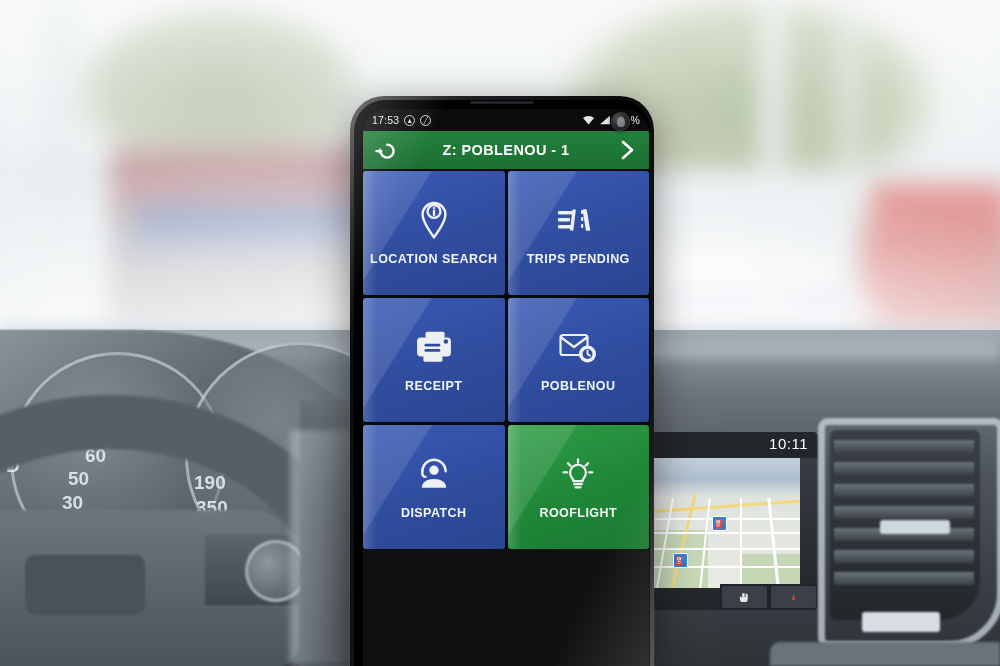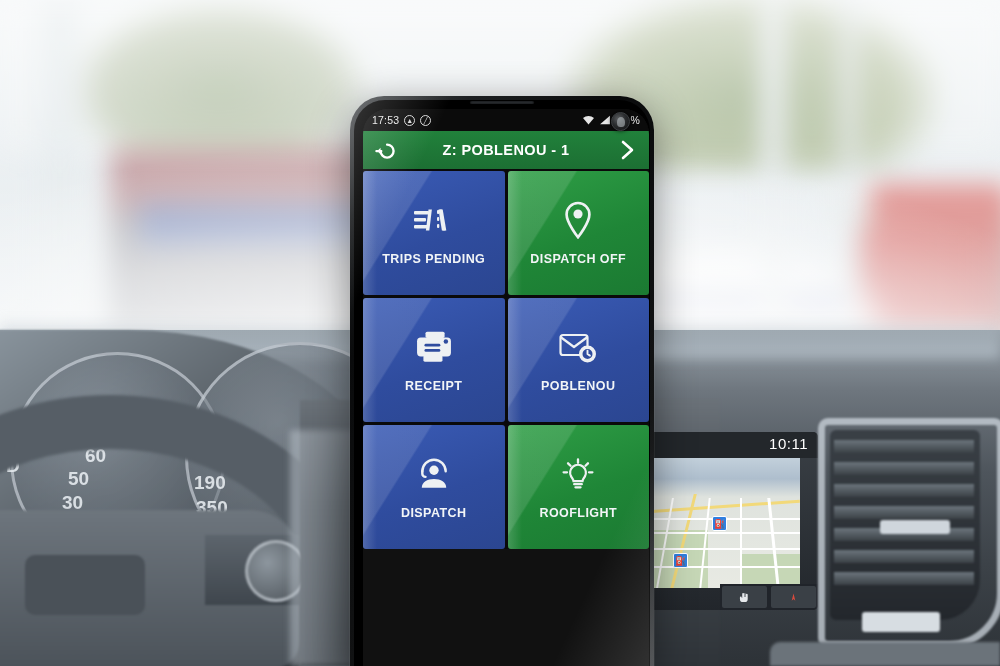--- a/index.html
+++ b/index.html
@@ -438,48 +438,50 @@
         <div class="hdr-title">Z: POBLENOU - 1</div>
         <div class="hdr-btn">
           <svg width="24" height="24" viewBox="0 0 24 24" fill="none" stroke="#ffffff" stroke-width="2.6" stroke-linecap="round" stroke-linejoin="round">
             <polyline points="9,4 18,12 9,20"></polyline>
           </svg>
         </div>
       </div>
 
       <div class="grid">
 
+        <div class="tile blue">
+          <span class="ico">
+            <svg width="34" height="38" viewBox="0 0 24 30" fill="none" stroke="currentColor" stroke-width="1.9">
+              <path d="M12 1.6c-5 0-9 4-9 9 0 6.6 9 18 9 18s9-11.4 9-18c0-5-4-9-9-9z"></path>
+              <circle cx="12" cy="8.2" r="5.1"></circle>
+              <circle cx="12" cy="5.6" r=".95" fill="currentColor" stroke="none"></circle>
+              <path d="M12 7.6v3.4" stroke-linecap="round"></path>
+            </svg>
+          </span>
+          <span class="lbl">LOCATION SEARCH</span>
+        </div>
 
         <div class="tile blue">
           <span class="ico">
             <svg width="40" height="34" viewBox="0 0 40 32" fill="currentColor">
               <rect x="0" y="7" width="15" height="3.4" rx="1"></rect>
               <rect x="0" y="14" width="12" height="3.4" rx="1"></rect>
               <rect x="0" y="21" width="15" height="3.4" rx="1"></rect>
               <path d="M14.5 5.5l3.4 0 -2.6 21 -3.4 0z"></path>
               <path d="M25.5 5.5h3.2l3.6 21h-3.6z"></path>
               <path d="M39.4 26.5h-3.5l-3.4-21h3.3z" transform="translate(-8,0)"></path>
               <rect x="23" y="6" width="2.3" height="4" rx="1"></rect>
               <rect x="23" y="13" width="2.3" height="4" rx="1"></rect>
               <rect x="23" y="20" width="2.3" height="4" rx="1"></rect>
             </svg>
           </span>
           <span class="lbl">TRIPS PENDING</span>
         </div>
 
 
-        <div class="tile green">
-          <span class="ico">
-            <svg width="32" height="38" viewBox="0 0 24 30" fill="none" stroke="currentColor" stroke-width="2.1">
-              <path d="M12 1.6c-5 0-9 4-9 9 0 6.6 9 18 9 18s9-11.4 9-18c0-5-4-9-9-9z"></path>
-              <circle cx="12" cy="10.3" r="3.6" fill="currentColor" stroke="none"></circle>
-            </svg>
-          </span>
-          <span class="lbl">DISPATCH OFF</span>
-        </div>
 
         <div class="tile blue">
           <span class="ico">
             <svg width="36" height="34" viewBox="0 0 34 32" fill="currentColor">
               <rect x="1" y="7" width="32" height="18" rx="3.5"></rect>
               <rect x="9" y="1.5" width="18" height="6" rx="1.6"></rect>
               <circle cx="28.2" cy="10.8" r="2.1" fill="#2f4c9e"></circle>
               <rect x="8" y="13" width="15" height="2.6" rx="1.3" fill="#2f4c9e"></rect>
               <rect x="8" y="18" width="15" height="2.6" rx="1.3" fill="#2f4c9e"></rect>
               <rect x="7" y="24" width="18" height="6" rx="1.4"></rect>

